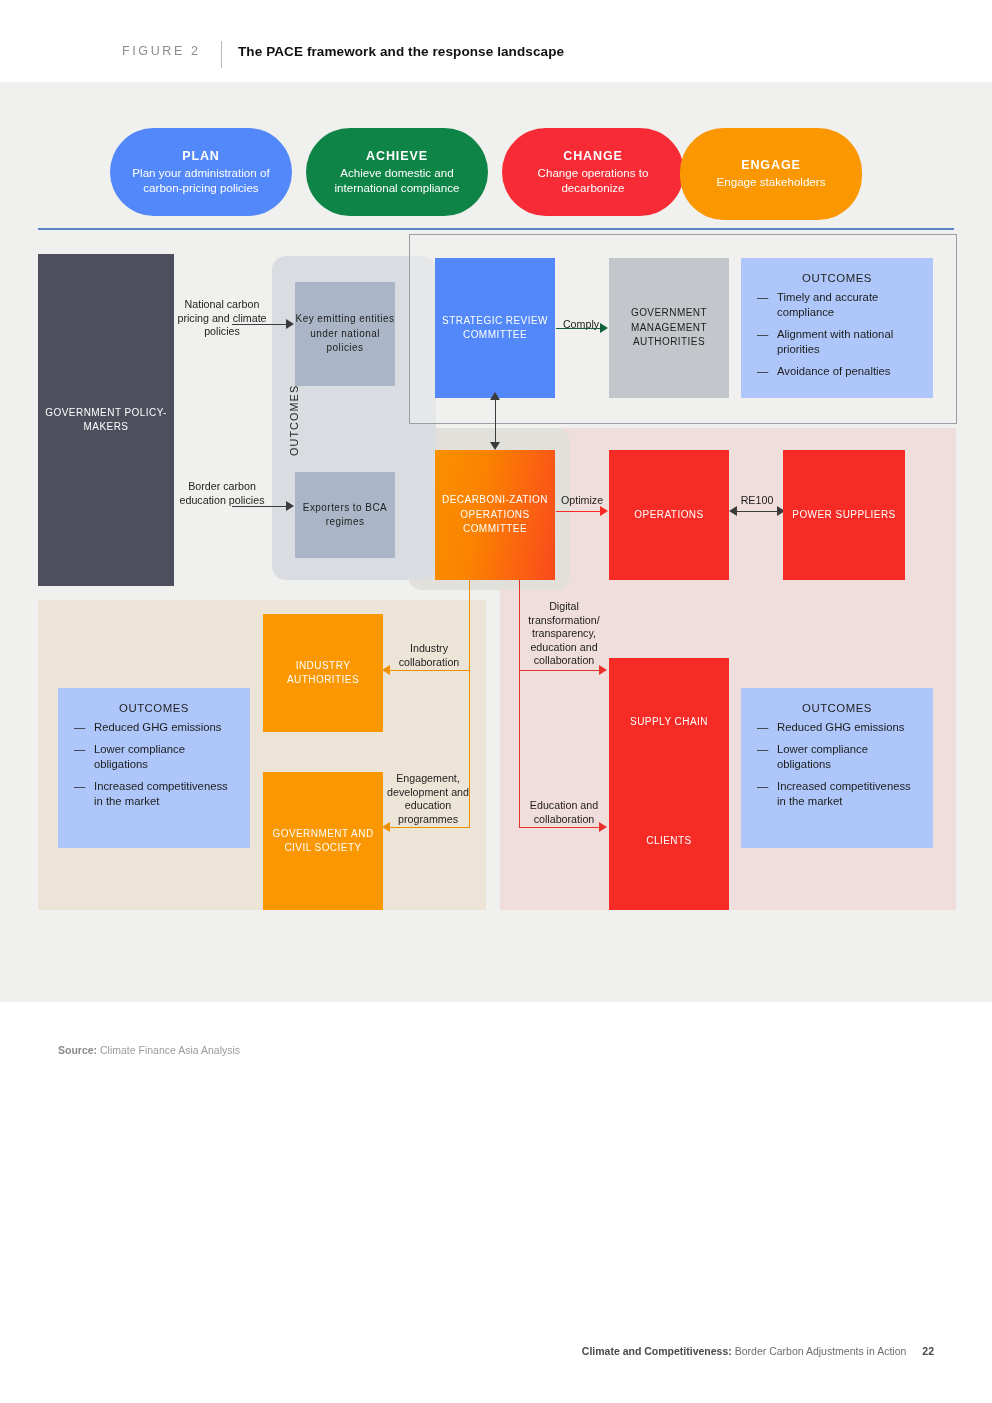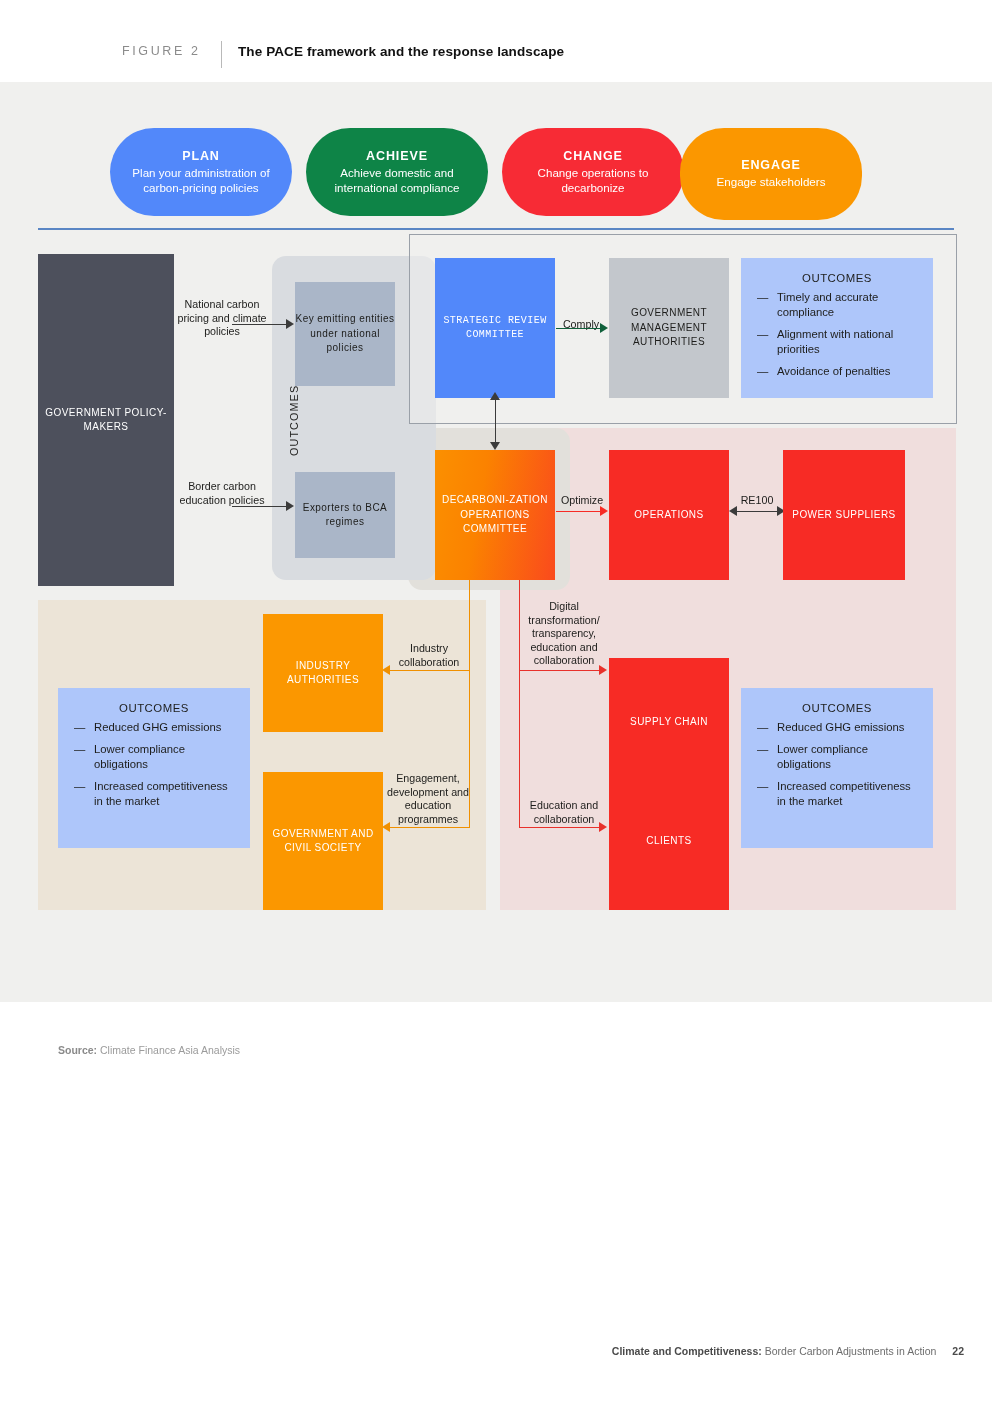--- a/index.html
+++ b/index.html
@@ -23,21 +23,21 @@
   .pill .ptitle{font-size:12.5px;font-weight:700;letter-spacing:.9px;margin-bottom:3px;}
   .pill .psub{font-size:11.6px;line-height:14.6px;font-weight:400;padding:0 16px;}
 
   #divider{position:absolute;left:38px;top:146px;width:916px;height:1.6px;background:#5a86c4;}
 
   
   .box{position:absolute;display:flex;align-items:center;justify-content:center;text-align:center;}
   .box .lbl{font-size:10px;line-height:14.5px;letter-spacing:.45px;}
   .dark{background:#4d505c;color:#fff;}
   .greyblue{background:#aab6c8;color:#1d1d1b;}
-  .blue{background:#5288fa;color:#fff;font-family:Liberation Mono, monospace;}
+  .blue{background:#5288fa;color:#fff;}
   .grey{background:#c3c7cc;color:#1d1d1b;}
   .red{background:#f72b25;color:#fff;}
   .orange{background:#fb9700;color:#fff;}
   .gradient{background:linear-gradient(100deg,#fb9000 0%,#fb8200 38%,#fa4a1d 100%);color:#fff;}
 
   
   .outcard{position:absolute;background:#aec6fa;color:#1d1d1b;}
   .outcard .ohead{text-align:center;font-size:11.4px;letter-spacing:.5px;margin:14px 0 6px 0;}
   .outcard ul{list-style:none;margin:0;padding:0 12px 0 16px;}
   .outcard li{position:relative;font-size:11.3px;line-height:15px;padding-left:20px;margin-bottom:7px;}
@@ -58,21 +58,21 @@
   #panel-pinkmid{background:#f0dedd;}
   #panel-beige{background:#ece4d7;}
   #panel-pink{background:#f0dedd;}
 
   .vlabel{position:absolute;font-size:10.8px;letter-spacing:1.1px;color:#1d1d1b;
           transform:rotate(-90deg);transform-origin:left top;white-space:nowrap;}
 
   #source{position:absolute;left:58px;top:962px;font-size:10.5px;color:#9b9b9b;}
   #source b{font-weight:700;color:#8a8a8a;}
 
-  #footer{position:absolute;left:0;top:1345px;width:992px;text-align:right;padding-right:28px;
+  #footer{position:absolute;left:0;top:1345px;width:992px;text-align:right;padding-right:58px;
           box-sizing:border-box;font-size:10.5px;color:#6d6d6d;}
   #footer .ftitle{font-weight:700;color:#4a4a4a;}
   #footer .pg{display:inline-block;margin-left:16px;font-weight:700;color:#4a4a4a;}
 </style>
 </head>
 <body>
 
 <div id="header">
   <div id="fig-label">FIGURE 2</div>
   <div id="fig-rule"></div>

